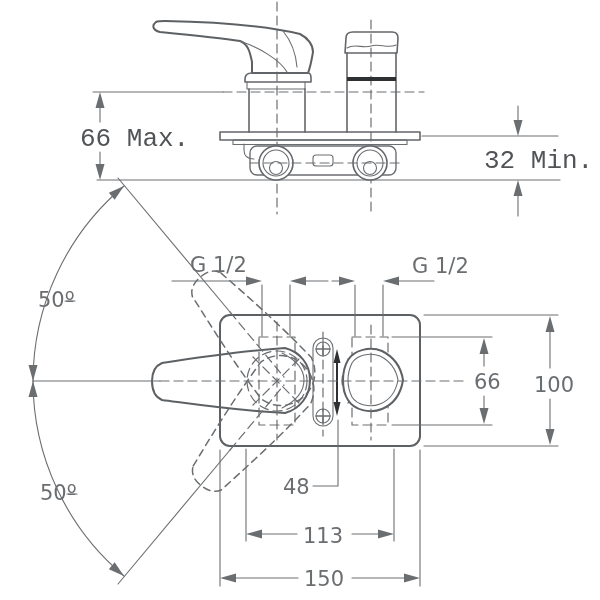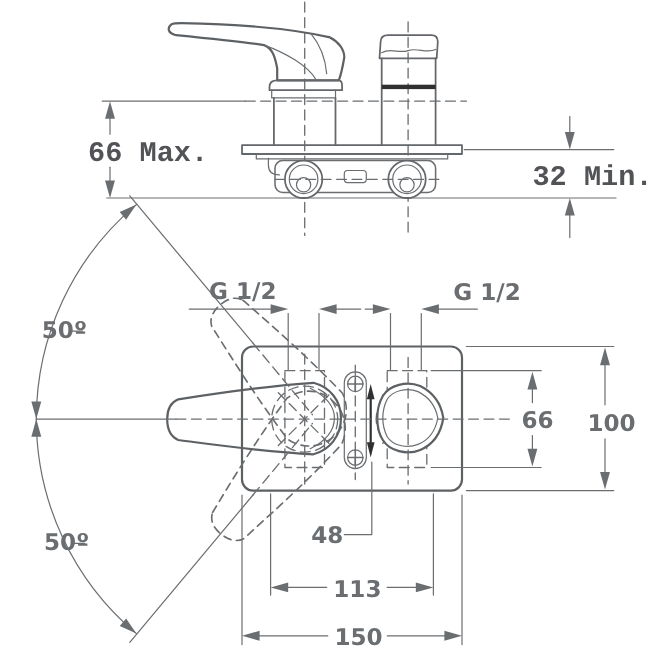--- a/index.html
+++ b/index.html
@@ -1,17 +1,17 @@
 <!DOCTYPE html>
 <html><head>
 <meta charset="utf-8">
 <style>
   html,body{margin:0;padding:0;background:#ffffff;}
   #stage{width:600px;height:600px;position:relative;background:#ffffff;overflow:hidden;
-         font-family:"DejaVu Sans", sans-serif;font-weight:bold;}
+         font-family:"DejaVu Sans", sans-serif;}
   svg{display:block;}
   
   .ln   {stroke:#6b6e71;fill:none;stroke-width:1.4;stroke-linecap:round;stroke-linejoin:round;}
   .bold {stroke:#5e6164;stroke-width:2;}
   .med  {stroke:#63666a;stroke-width:1.6;}
   .thin {stroke-width:1.1;}
   .dash {stroke-dasharray:9 5;stroke-width:1.2;}
   .dashh{stroke-dasharray:7 5;stroke-width:1.5;stroke:#6b6e71;}
   .whitefill{fill:#ffffff;}
   .darkband{fill:#2e3032;stroke:none;}

